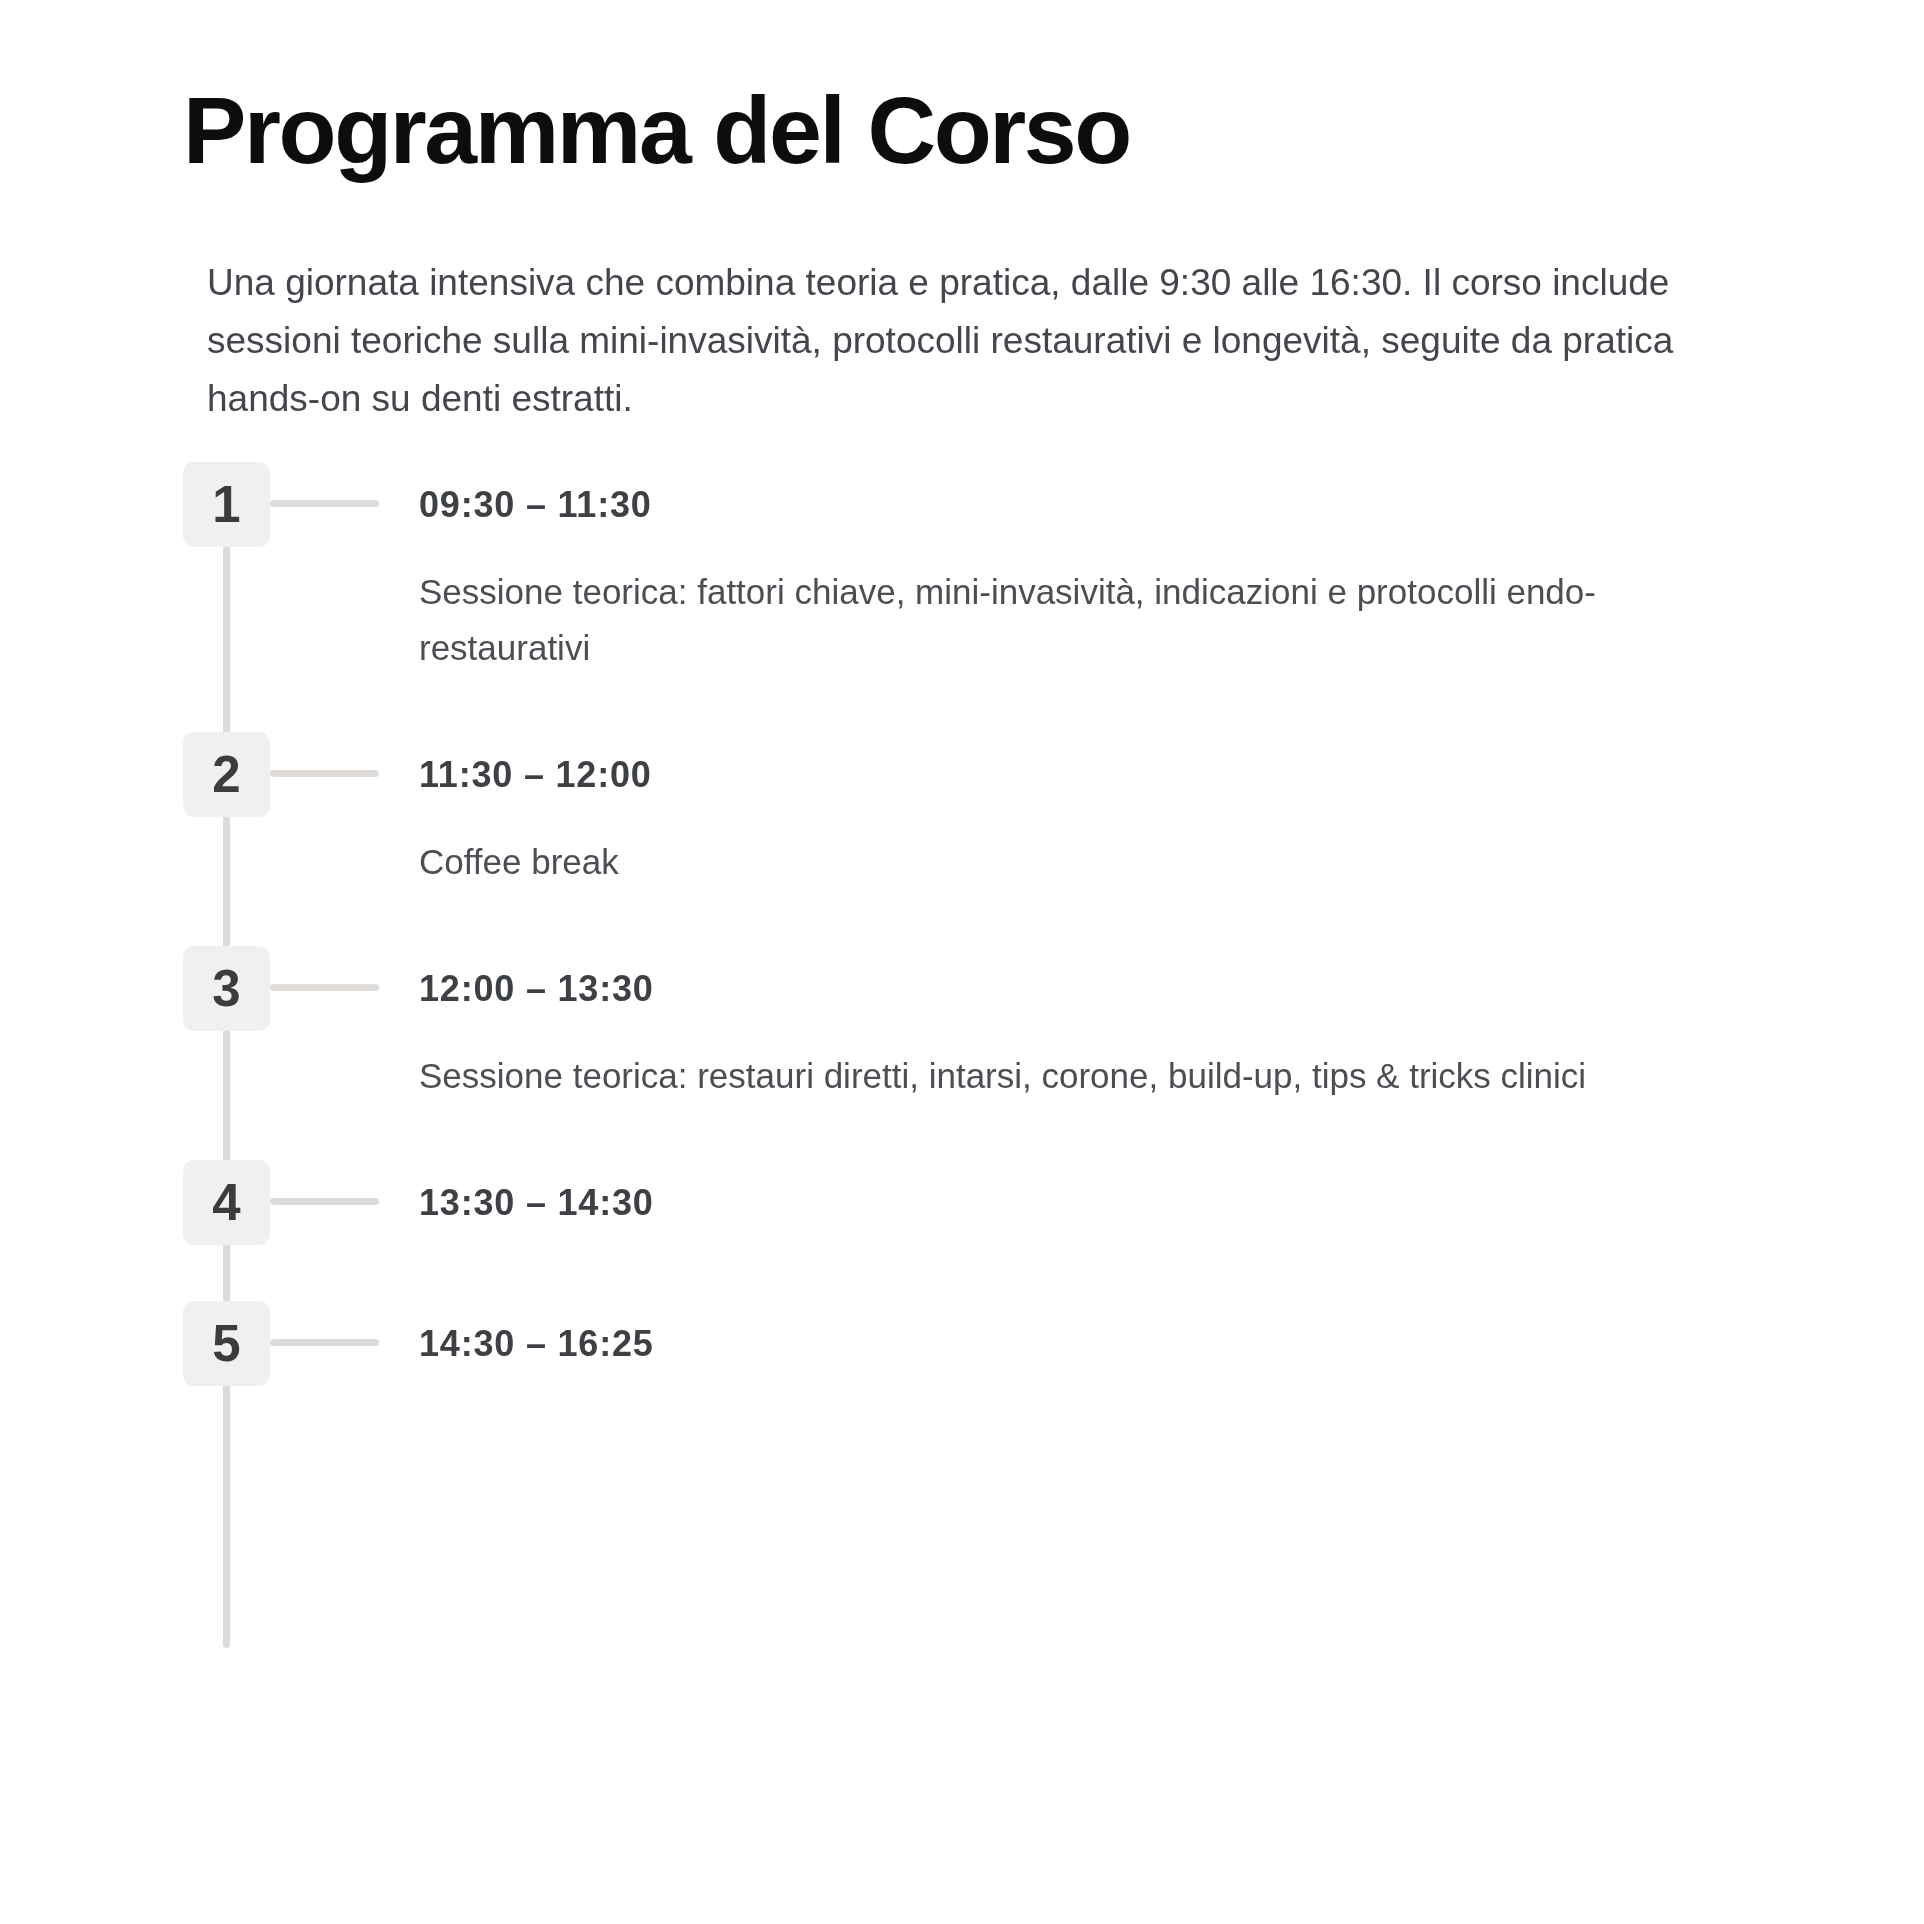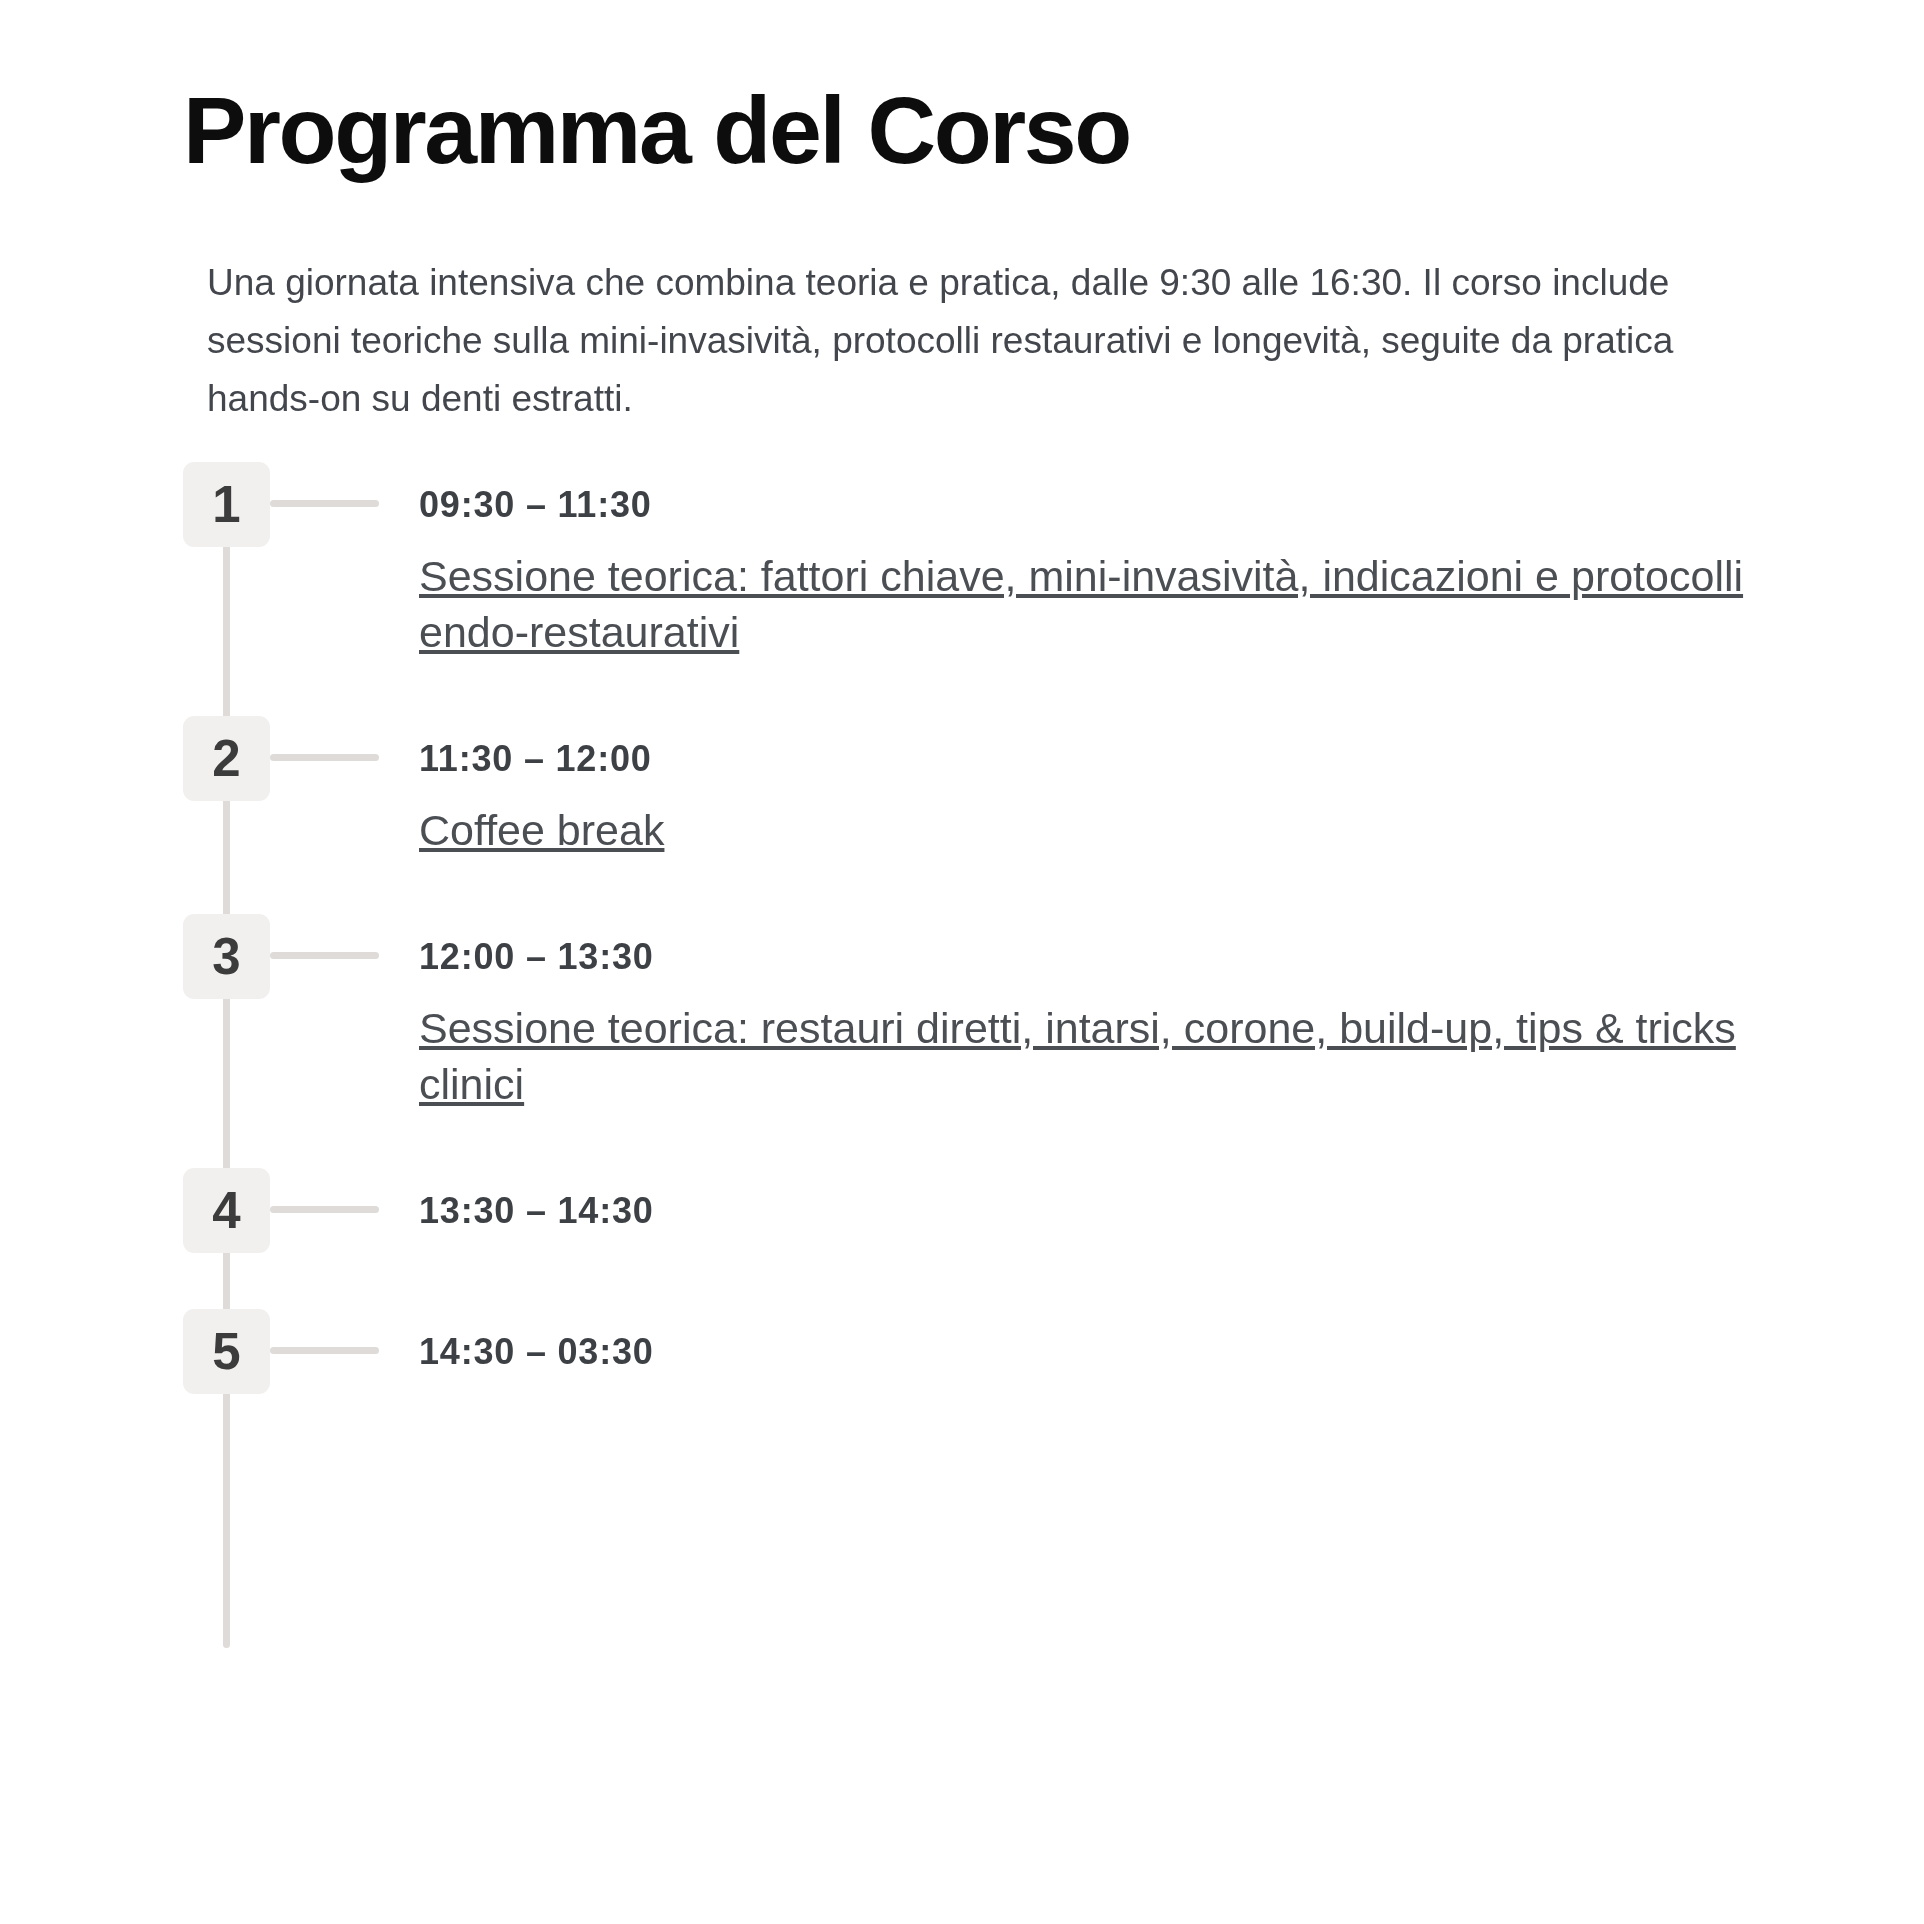--- a/index.html
+++ b/index.html
@@ -82,25 +82,24 @@
   .time {
     min-height: 85px;
     display: flex;
     align-items: center;
     font-size: 36px;
     font-weight: 700;
     letter-spacing: 0.8px;
     color: #3d4145;
   }
   .desc {
-    margin-top: 1px;
-    font-size: 43px;
+    margin-top: 17px;
+    font-size: 35px;
     line-height: 56px;
     color: #4b4f54;
-    text-decoration: underline;
   }
 </style>
 </head>
 <body>
 
 <div class="page">
   <h1 class="title">Programma del Corso</h1>
 
   <p class="intro">Una giornata intensiva che combina teoria e pratica, dalle 9:30 alle 16:30. Il corso include sessioni teoriche sulla mini-invasività, protocolli restaurativi e longevità, seguite da pratica hands-on su denti estratti.</p>
 
@@ -135,18 +134,18 @@
         <div class="badge">4</div>
         <div class="connector"></div>
         <div class="content">
           <div class="time">13:30 – 14:30</div>
         </div>
       </div>
       <div class="item">
         <div class="badge">5</div>
         <div class="connector"></div>
         <div class="content">
-          <div class="time">14:30 – 03:30</div>
+          <div class="time">14:30 – 16:25</div>
         </div>
       </div>
     </div>
 </div>
 
 
 </body></html>

